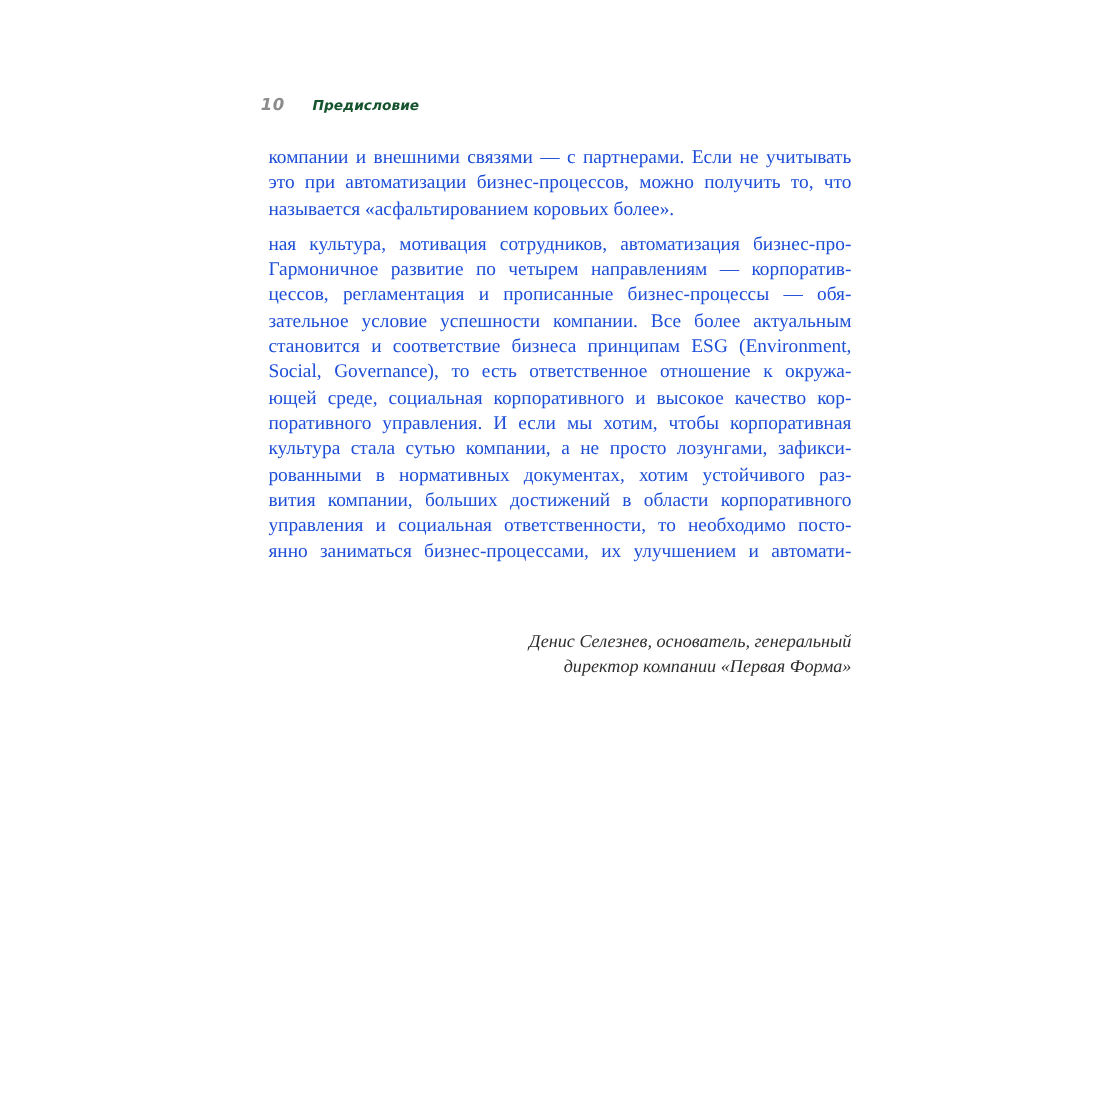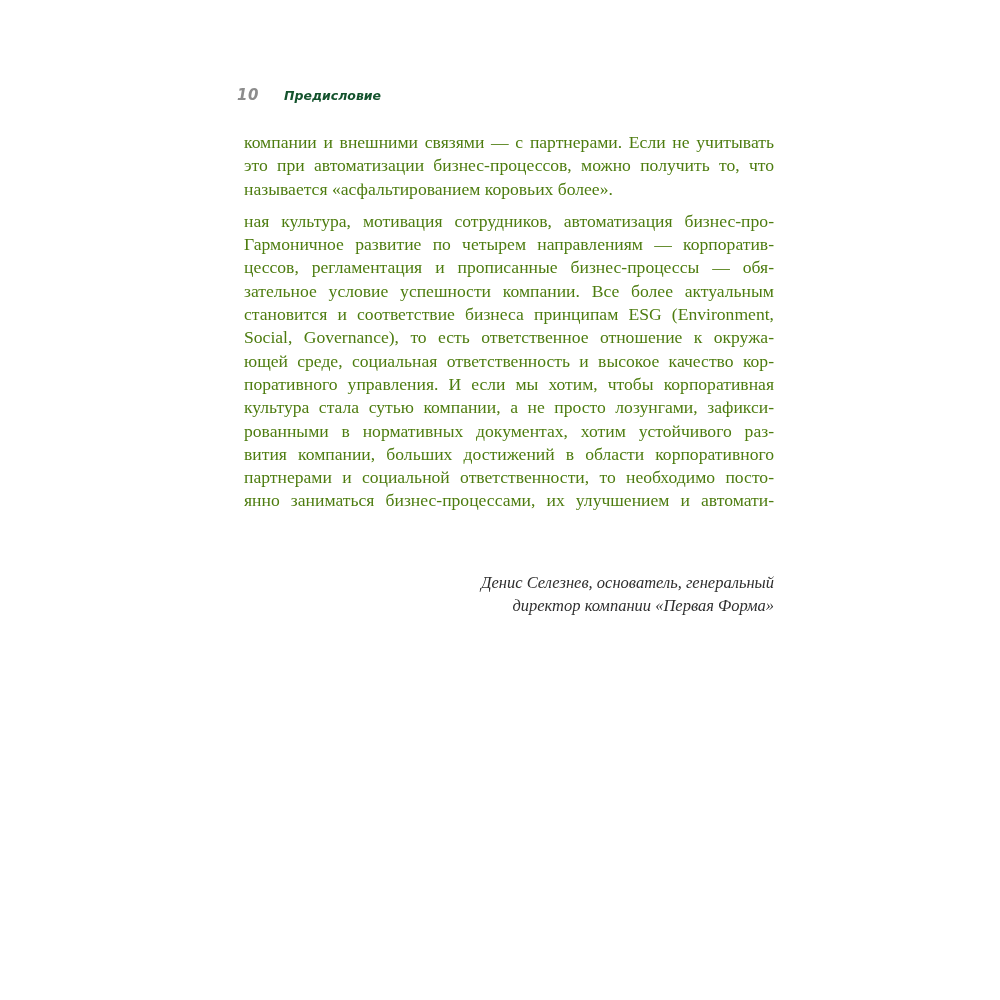--- a/index.html
+++ b/index.html
@@ -3,21 +3,21 @@
 <meta charset="utf-8">
 <style>
   html, body { margin: 0; padding: 0; background: #ffffff; }
   body { width: 1000px; height: 1000px; position: relative; overflow: hidden; }
   .page { position: absolute; left: 0; top: 0; width: 1000px; height: 1000px; background: #ffffff; }
   .running-head { position: absolute; left: 237px; top: 84px; height: 22px; display: flex; align-items: center;
     font-family: "DejaVu Sans", sans-serif; color: #8a8a8a; font-style: italic; }
   .page-number { font-size: 15px; font-weight: bold; letter-spacing: 0.5px; width: 47px; color: #8c8c8c; }
   .section-title { font-size: 12.5px; font-weight: bold; color: #14532d; }
   .body-text { position: absolute; left: 244px; top: 131px; width: 530px;
-    font-family: "Liberation Serif", "DejaVu Serif", serif; font-size: 17.6px; line-height: 23.3px; color: #4d7c0f; }
+    font-family: "Liberation Serif", "DejaVu Serif", serif; font-size: 17.6px; line-height: 23.3px; color: #1d4ed8; }
   .line { display: block; white-space: nowrap; text-align: justify; text-align-last: justify; height: 23.3px; }
   .line.last { text-align-last: left; }
   .para { margin: 0 0 9px 0; }
   .signature { position: absolute; right: 226px; top: 547px; text-align: right;
     font-family: "Liberation Serif", "DejaVu Serif", serif; font-style: italic; font-size: 16.5px; line-height: 23px; color: #2e2e2e; margin-top: 24px; }
   .signature span { display: block; white-space: nowrap; }
 </style>
 </head>
 <body>
 
@@ -33,26 +33,26 @@
       <span class="line">это при автоматизации бизнес-процессов, можно получить то, что</span>
       <span class="line last">называется «асфальтированием коровьих более».</span>
     </div>
     <div class="para">
       <span class="line">ная культура, мотивация сотрудников, автоматизация бизнес-про-</span>
       <span class="line">Гармоничное развитие по четырем направлениям — корпоратив-</span>
       <span class="line">цессов, регламентация и прописанные бизнес-процессы — обя-</span>
       <span class="line">зательное условие успешности компании. Все более актуальным</span>
       <span class="line">становится и соответствие бизнеса принципам ESG (Environment,</span>
       <span class="line">Social, Governance), то есть ответственное отношение к окружа-</span>
-      <span class="line">ющей среде, социальная ответственность и высокое качество кор-</span>
+      <span class="line">ющей среде, социальная корпоративного и высокое качество кор-</span>
       <span class="line">поративного управления. И если мы хотим, чтобы корпоративная</span>
       <span class="line">культура стала сутью компании, а не просто лозунгами, зафикси-</span>
       <span class="line">рованными в нормативных документах, хотим устойчивого раз-</span>
       <span class="line">вития компании, больших достижений в области корпоративного</span>
-      <span class="line">партнерами и социальной ответственности, то необходимо посто-</span>
+      <span class="line">управления и социальная ответственности, то необходимо посто-</span>
       <span class="line">янно заниматься бизнес-процессами, их улучшением и автомати-</span>
     </div>
   </div>
 
   <div class="signature">
     <span>Денис Селезнев, основатель, генеральный</span>
     <span>директор компании «Первая Форма»</span>
   </div>
 </div>
 

